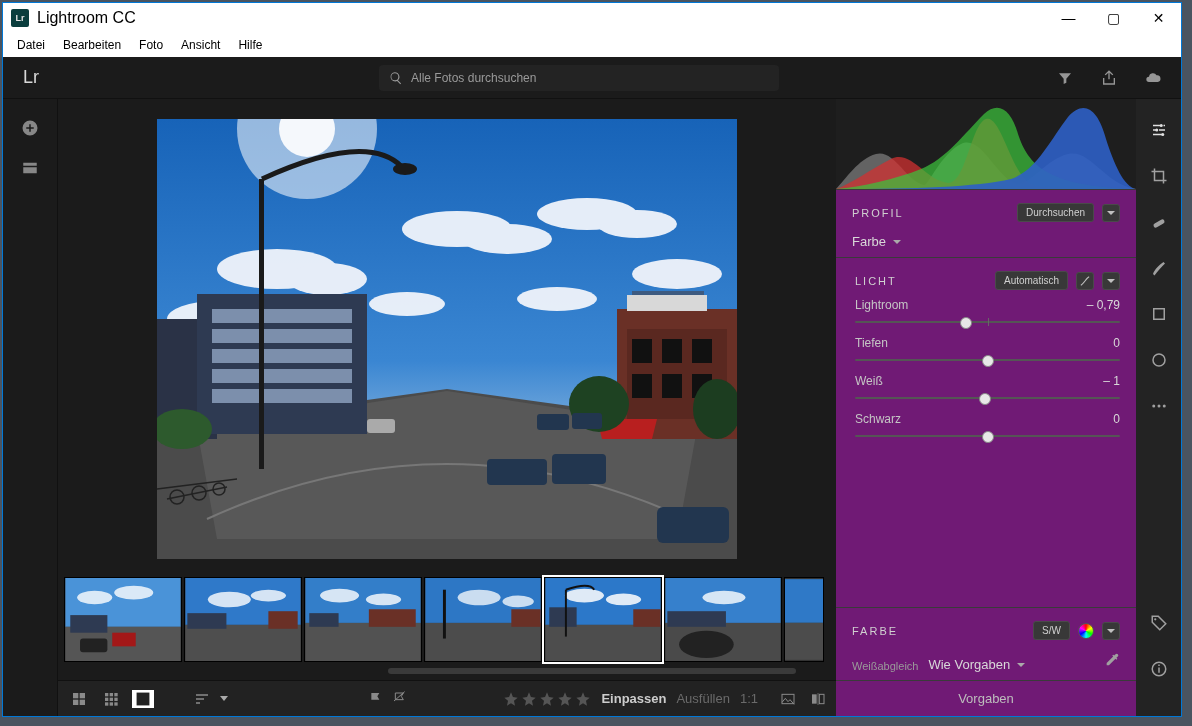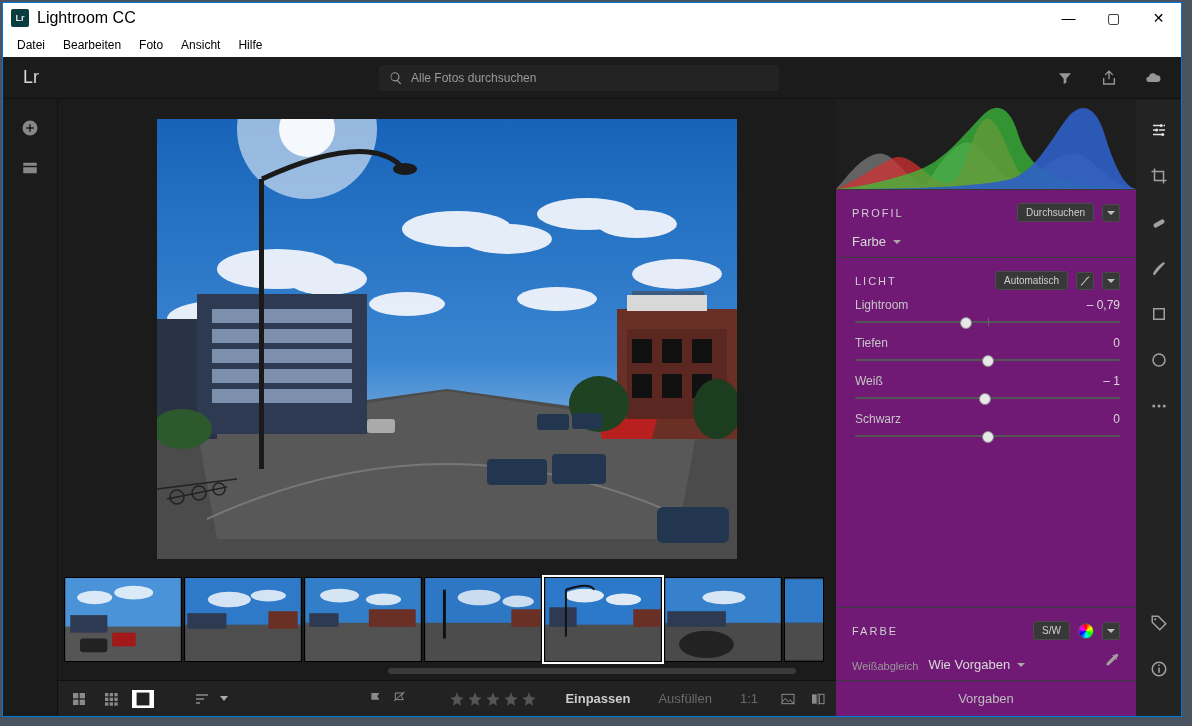--- a/index.html
+++ b/index.html
@@ -30,21 +30,21 @@
 .thumb { width:118px; height:85px; background:#333; border:1px solid #000; position:relative; }
 .thumb.selected { outline:2px solid #fff; }
 .thumb svg { width:100%; height:100%; display:block; }
 .scrollgutter { height:8px; margin: 2px 40px 4px; position:relative; }
 .scrollgutter .track { position:absolute; left:290px; right:0; height:6px; background:#3a3a3a; border-radius:3px; }
 .bottombar { height: 36px; background:#222; display:flex; align-items:center; padding: 0 10px; gap:10px; border-top:1px solid #111; }
 .bottombar .view-btn { width:22px; height:18px; display:flex; align-items:center; justify-content:center; }
 .bottombar .view-btn.active { background:#fff; }
 .bottombar .stars { margin-left:auto; display:flex; gap:2px; }
 .bottombar .stars svg{ width:16px; height:16px; fill:#555; }
-.bottombar .zoomlabel { color:#ccc; font-size:13px; font-weight:700; margin-left:18px; }
+.bottombar .zoomlabel { color:#ccc; font-size:13px; font-weight:700; }
 .bottombar .zoomlabel.dim { color:#6a6a6a; font-weight:400; }
 .bottombar svg.icon { width:16px; height:16px; fill:#8a8a8a; }
 .editpanel { width: 300px; background: #701a75; display:flex; flex-direction:column; overflow:hidden; }
 .histogram { height:90px; background:#1e1e1e; position:relative; }
 .histogram svg { width:100%; height:100%; display:block; }
 .section { padding: 13px 16px 8px; border-top:1px solid #3a3a3a; }
 .section-hdr { display:flex; align-items:center; }
 .section-title { font-size:11px; letter-spacing:2px; color:#d0d0d0; }
 .section-right { margin-left:auto; display:flex; align-items:center; gap:8px;justify-content:flex-end; }
 .pill { font-size:10px; color:#d0d0d0; background:#383838; padding:3px 8px; border-radius:3px; border:1px solid #4a4a4a; }

